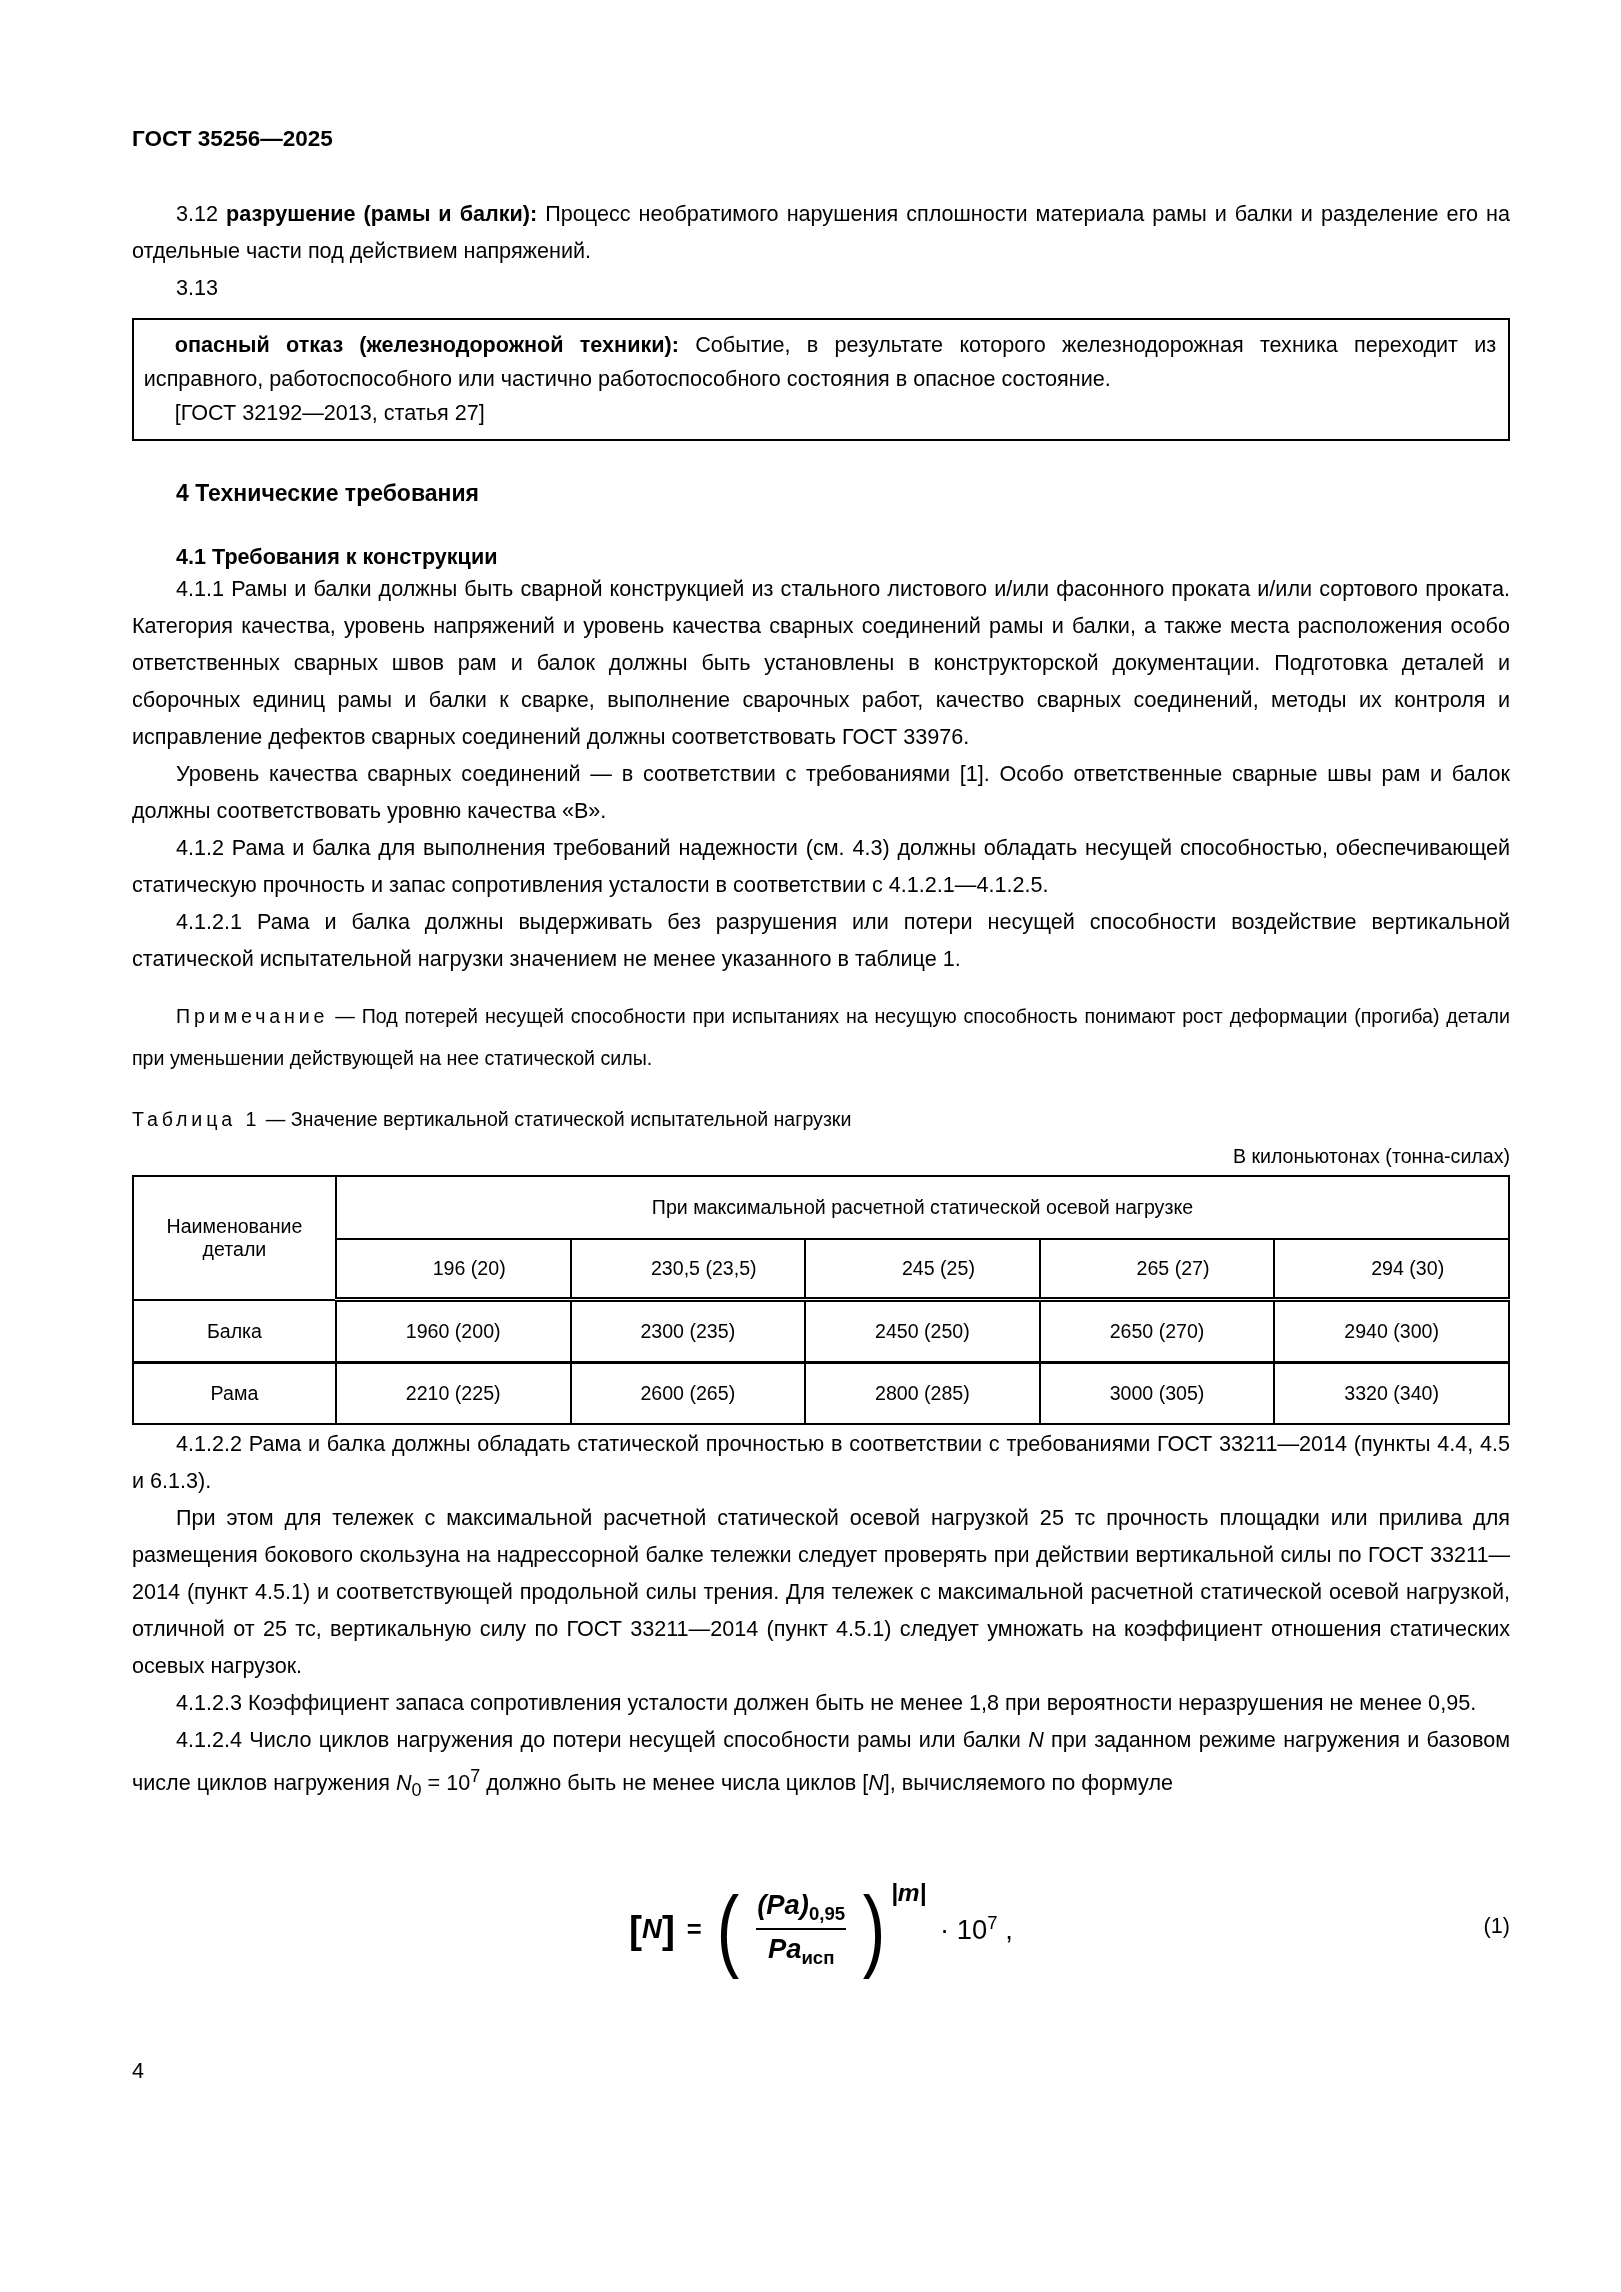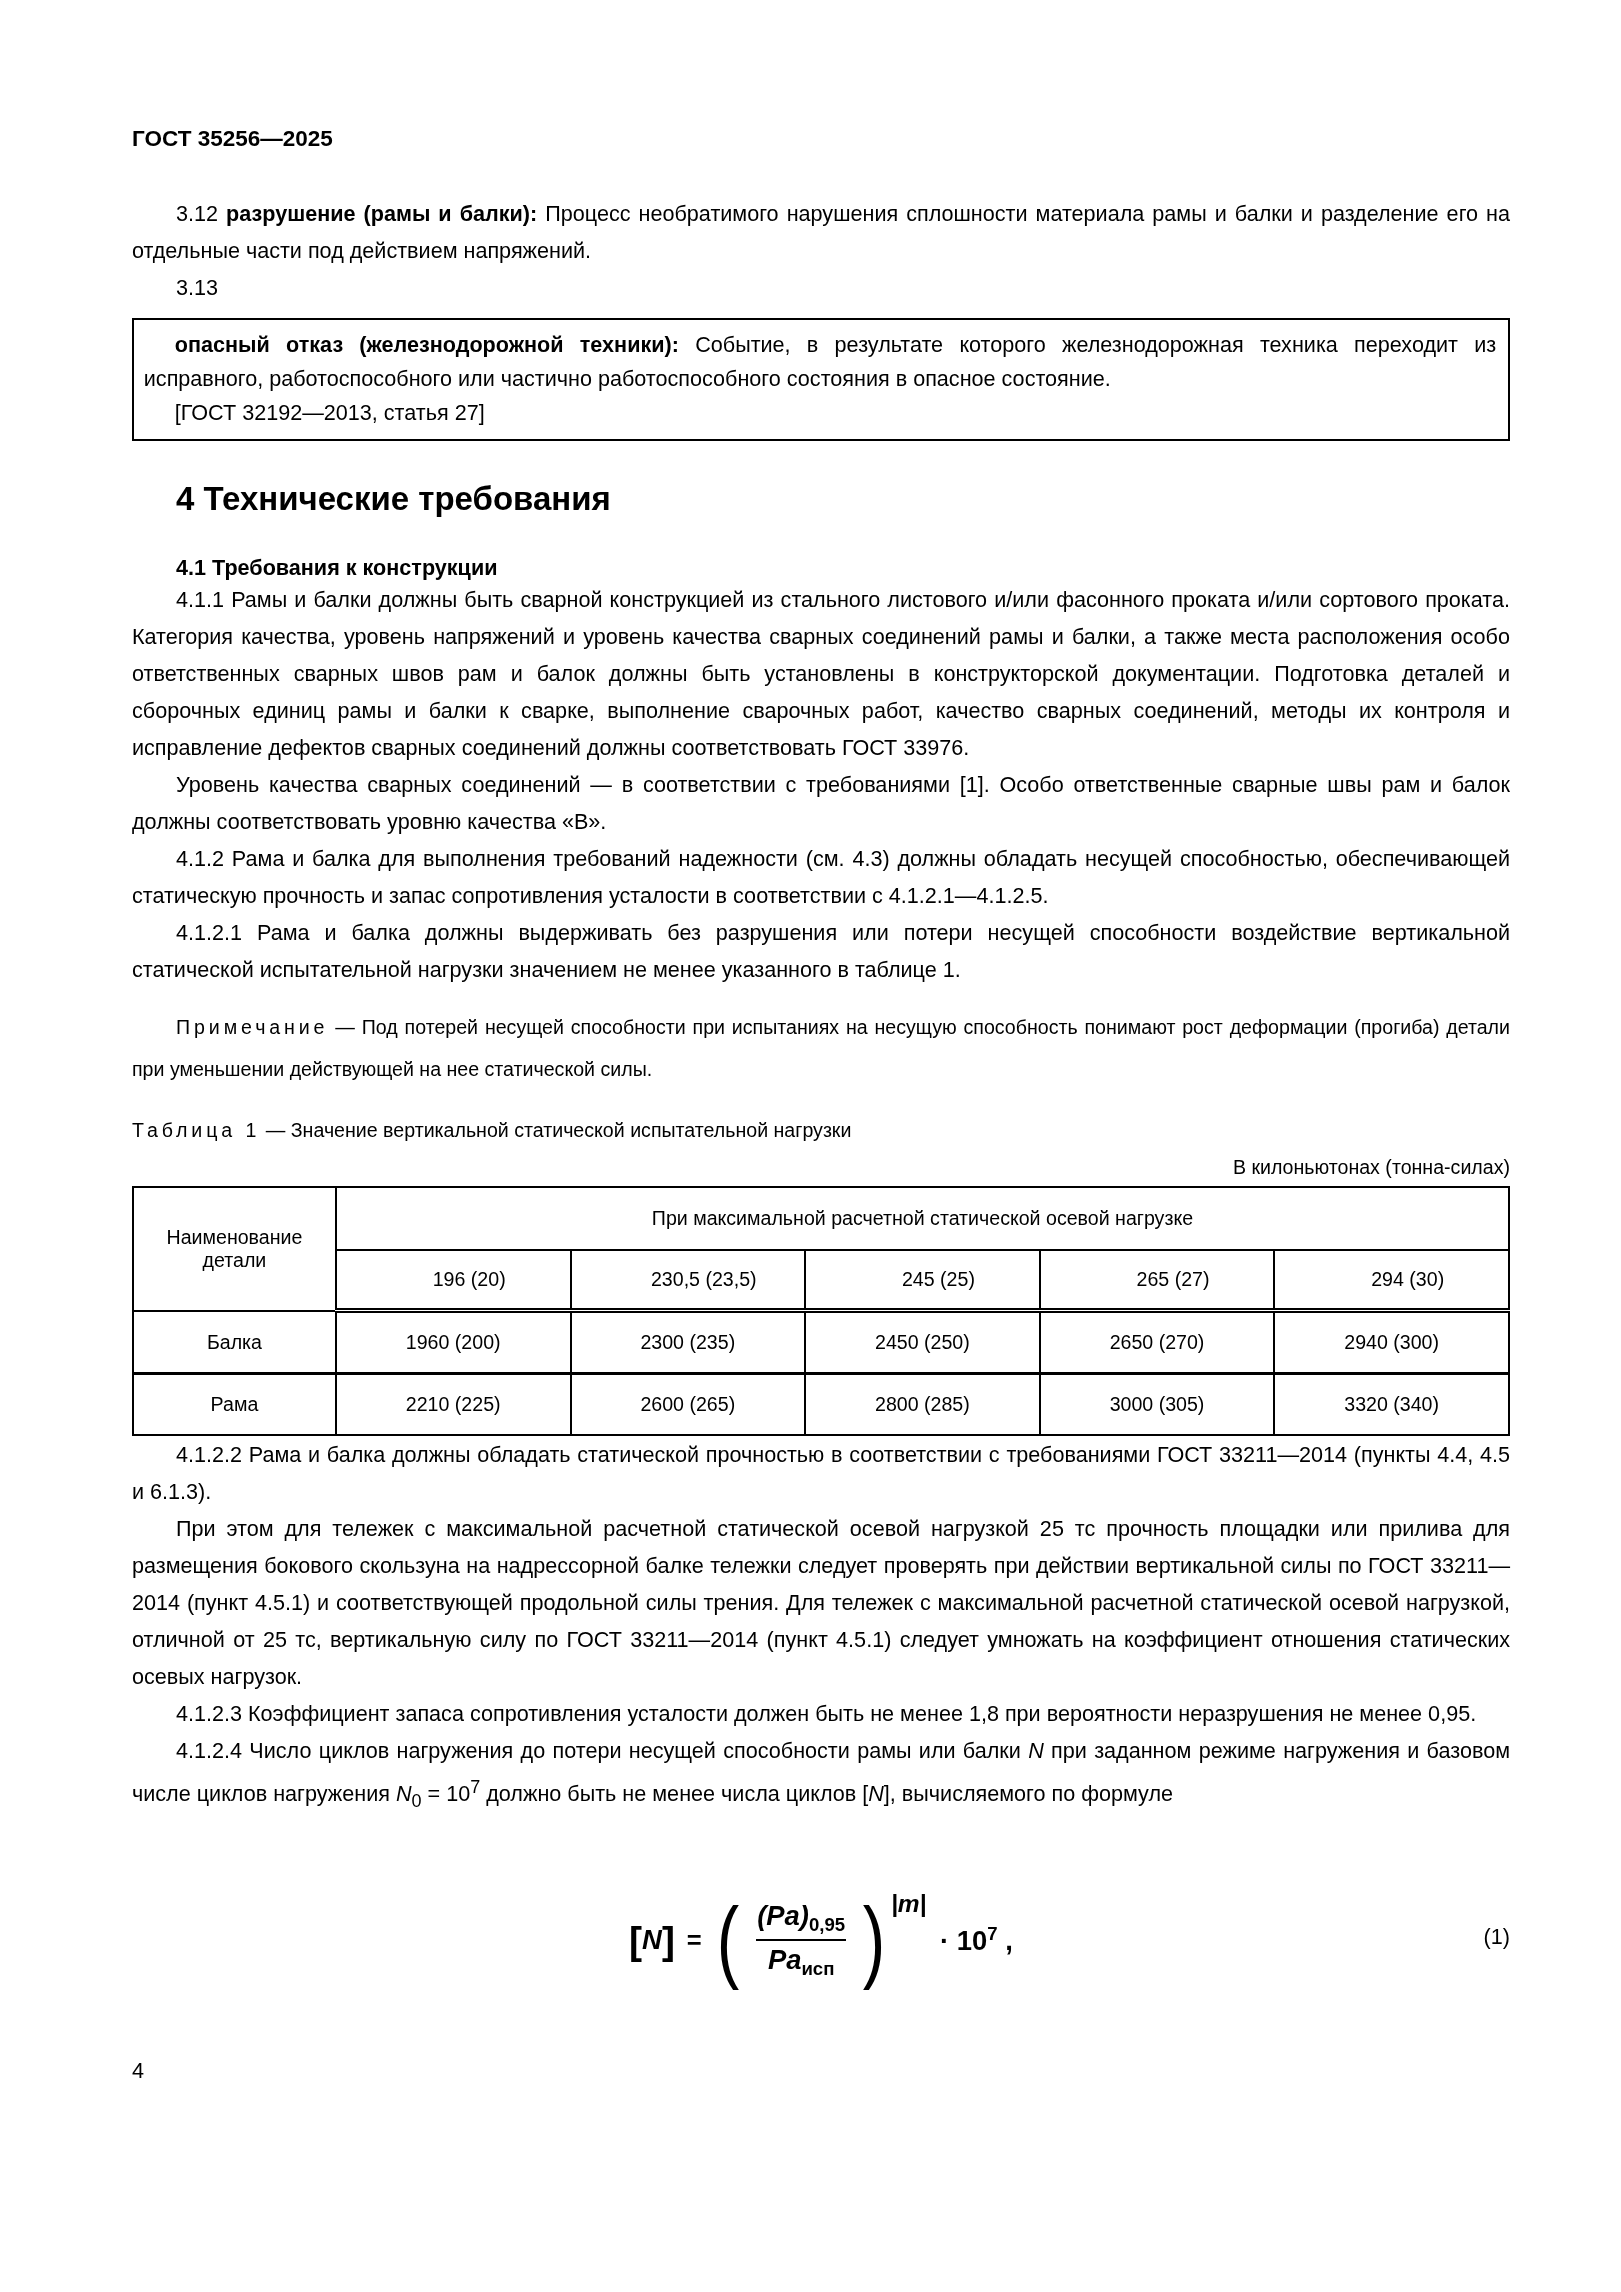--- a/index.html
+++ b/index.html
@@ -9,21 +9,21 @@
   }
   .content{position:absolute;left:132px;top:126px;width:1378px;}
   .doc-code{font-weight:bold;font-size:22.5px;margin:0 0 43px 0;}
   p.body{font-size:21.6px;line-height:37px;text-align:justify;text-indent:44px;margin:0;}
   .quote-box{
     border:2.9px solid #000;margin-top:11.8px;padding:7.8px 11.8px 9.8px 9.8px;
   }
   .quote-box p{font-size:21.6px;line-height:34px;text-align:justify;margin:0;}
   .quote-box .q-main{text-indent:31px;}
   .quote-box .q-src{text-indent:31px;}
-  h1.sec{font-size:33px;font-weight:bold;margin:39px 0 0 44px;}
+  h1.sec{font-size:23px;font-weight:bold;margin:39px 0 0 44px;}
   h2.sec{font-size:21.6px;font-weight:bold;margin:37px 0 0 44px;}
   .mt24{margin-top:23.5px;}
   .note{font-size:19.6px;line-height:42px;text-align:justify;text-indent:44px;margin:17.6px 0 0 0;}
   .spaced{letter-spacing:3.9px;}
   .tbl-caption{font-size:19.6px;margin:29px 0 0 0;text-indent:0;}
   .unit-note{font-size:19.6px;text-align:right;margin:13.7px 0 0 0;}
   table.t1{
     width:100%;border-collapse:collapse;margin-top:7.8px;font-size:19.6px;
     border:2.9px solid #000;table-layout:fixed;
   }
@@ -44,21 +44,21 @@
   .brkt{font-size:39px;font-weight:bold;line-height:1;}
   .f-var{font-style:italic;font-weight:bold;font-size:27.4px;}
   .f-eq{font-size:25.5px;margin:0 11.8px;font-weight:bold;}
   .f-paren{font-size:90px;font-weight:normal;line-height:1;transform:scaleX(.75);}
   .frac{display:inline-flex;flex-direction:column;align-items:center;margin:0 2px;}
   .frac .num,.frac .den{padding:2.9px 11.8px;font-size:27.4px;white-space:nowrap;}
   .frac .den{border-top:2.9px solid #000;}
   .frac sub{font-size:18.6px;font-style:normal;font-weight:bold;}
   .f-exp{align-self:flex-start;font-size:24.5px;font-style:italic;font-weight:bold;
     margin:-5.9px 0 0 2px;}
-  .tail{font-size:27.4px;font-weight:bold;font-style:normal;margin-left:13.7px;white-space:nowrap;}
+  .tail{font-size:27.4px;font-weight:normal;font-style:normal;margin-left:13.7px;white-space:nowrap;}
   .tail sup{font-size:18.6px;}
   .formula-number{position:absolute;right:0;top:50%;transform:translateY(-60%);
     font-size:21.6px;font-weight:normal;}
   .page-footer{position:absolute;left:132px;top:2058px;font-size:21.6px;}
 </style>
 </head>
 <body>
 
 <div class="content">
 

